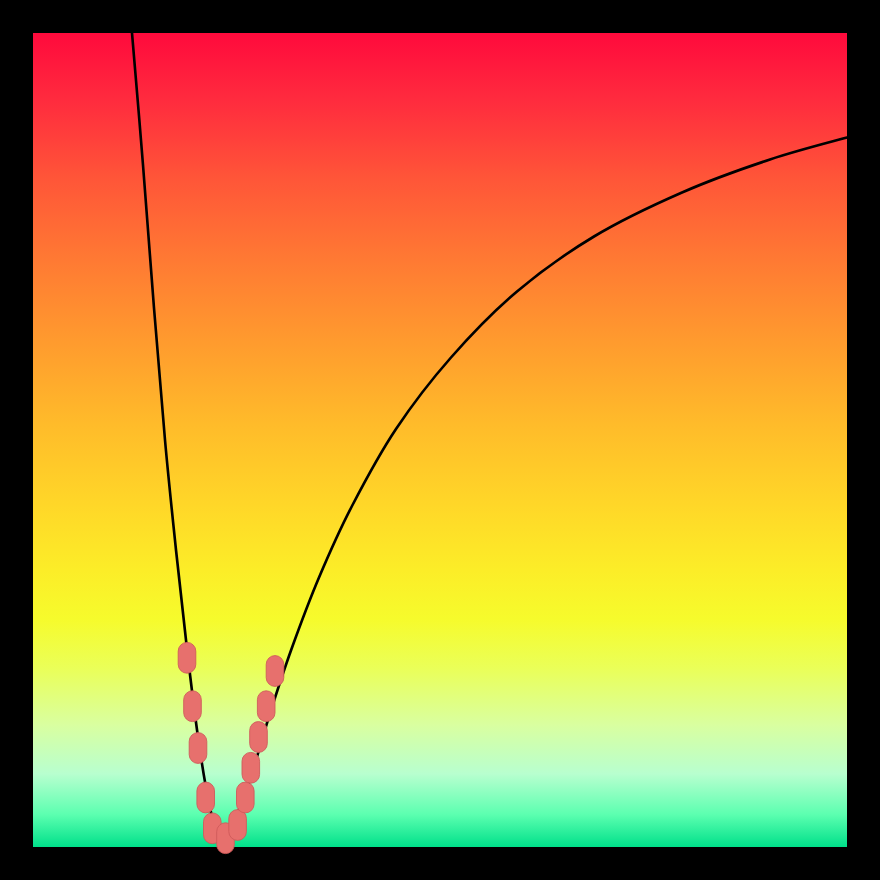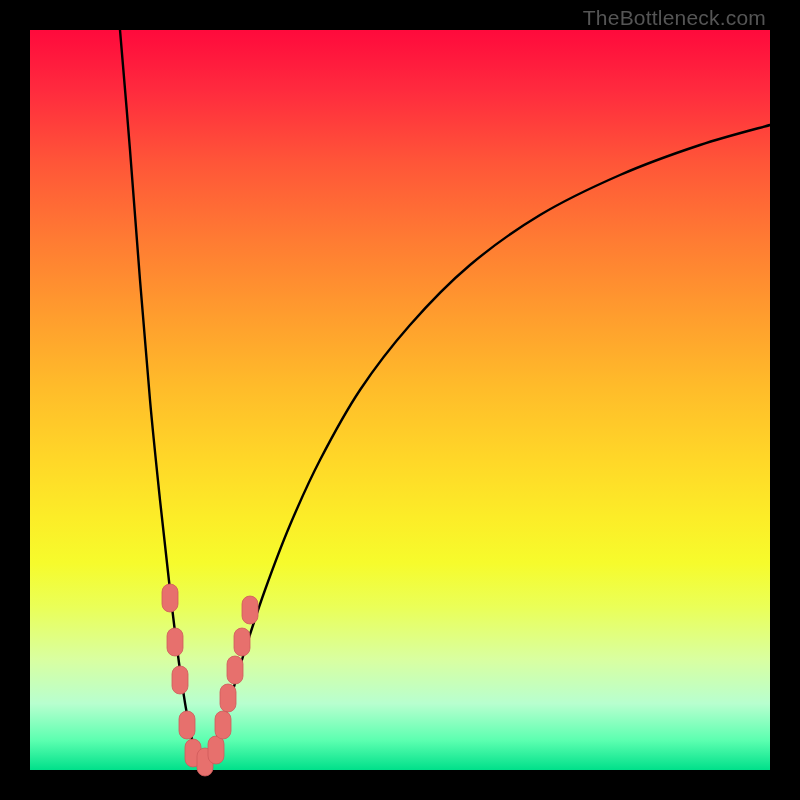--- a/index.html
+++ b/index.html
@@ -57,21 +57,20 @@
     top: 0;
     width: 740px;
     height: 740px;
     overflow: visible;
   }
 </style>
 </head>
 <body>
 
 <div class="frame">
-  <div class="watermark">TheBottleneck.com</div>
 
   <div class="plot-area">
     <svg class="curve-layer" viewBox="0 0 740 740" preserveAspectRatio="none">
       <path id="bottleneck-path" fill="none" stroke="#000000" stroke-width="2.4" stroke-linecap="round" d="M 90 0 C 91.7 20.0, 96.7 78.3, 100 120 C 103.3 161.7, 106.7 208.3, 110 250 C 113.3 291.7, 116.7 333.3, 120 370 C 123.3 406.7, 126.7 438.3, 130 470 C 133.3 501.7, 136.7 531.7, 140 560 C 143.3 588.3, 146.7 616.7, 150 640 C 153.3 663.3, 156.7 684.2, 160 700 C 163.3 715.8, 166.7 731.7, 170 735 C 173.3 738.3, 176.7 725.8, 180 720 C 183.3 714.2, 186.7 708.3, 190 700 C 193.3 691.7, 195.8 683.3, 200 670 C 204.2 656.7, 209.2 638.3, 215 620 C 220.8 601.7, 227.5 580.8, 235 560 C 242.5 539.2, 250.8 516.7, 260 495 C 269.2 473.3, 278.3 452.5, 290 430 C 301.7 407.5, 315.0 382.5, 330 360 C 345.0 337.5, 361.7 315.8, 380 295 C 398.3 274.2, 418.3 253.3, 440 235 C 461.7 216.7, 485.0 200.0, 510 185 C 535.0 170.0, 563.3 156.7, 590 145 C 616.7 133.3, 645.0 123.3, 670 115 C 695.0 106.7, 728.3 98.3, 740 95"></path>
       <g id="marker-group">
           <rect x="132.0" y="554.0" width="16" height="28" rx="8" ry="8" fill="#e7706d" stroke="#cf5a5a" stroke-width="0.8"></rect>
           <rect x="137.0" y="598.0" width="16" height="28" rx="8" ry="8" fill="#e7706d" stroke="#cf5a5a" stroke-width="0.8"></rect>
           <rect x="142.0" y="636.0" width="16" height="28" rx="8" ry="8" fill="#e7706d" stroke="#cf5a5a" stroke-width="0.8"></rect>
           <rect x="149.0" y="681.0" width="16" height="28" rx="8" ry="8" fill="#e7706d" stroke="#cf5a5a" stroke-width="0.8"></rect>
           <rect x="155.0" y="709.0" width="16" height="28" rx="8" ry="8" fill="#e7706d" stroke="#cf5a5a" stroke-width="0.8"></rect>

